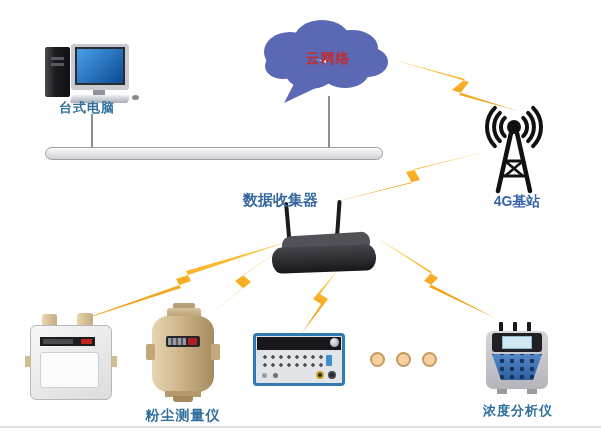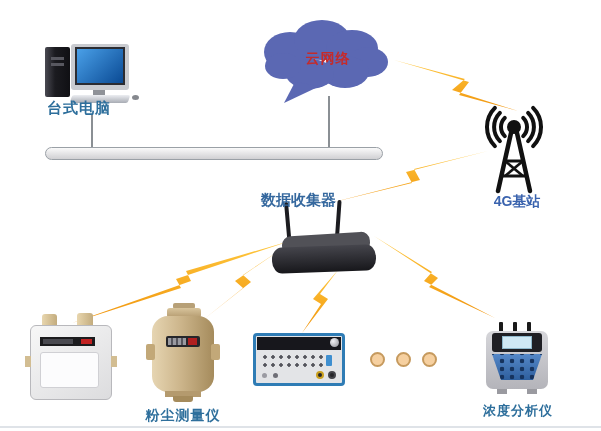--- a/index.html
+++ b/index.html
@@ -6,21 +6,21 @@
   #canvas{
     position:relative;width:601px;height:431px;background:#ffffff;overflow:hidden;
     font-family:"Liberation Sans","DejaVu Sans",sans-serif;
   }
   .abs{position:absolute;}
   
   .lbl{
     position:absolute;font-weight:bold;color:#2e6f9c;white-space:nowrap;
     transform:translateX(-50%);letter-spacing:1px;
   }
-  .lbl-15{font-size:15px;}
+  .lbl-15{font-size:13px;margin-left:8px;}
   .lbl-14{font-size:14px;}
   .lbl-13{font-size:13px;}
   .lbl-blue{color:#3a63ae;}
   .lbl-red{color:#c42b2b;}
   .lbl-vertical{
     transform:none;width:17px;line-height:17px;font-size:15px;
     word-break:break-all;text-align:center;letter-spacing:0;color:#35689e;
   }
   
   .computer{left:43px;top:42px;width:96px;height:62px;}
@@ -237,18 +237,18 @@
     <div class="conc-foot" style="left:42px;"></div>
   </div>
 
   <div class="dot" style="left:370px;"></div>
   <div class="dot" style="left:396px;"></div>
   <div class="dot" style="left:422px;"></div>
 
   <div class="lbl lbl-red lbl-14" style="left:328px;top:50px;">云网络</div>
   <div class="lbl lbl-15" style="left:79px;top:99px;">台式电脑</div>
   <div class="lbl lbl-blue lbl-14" style="left:517px;top:193px;letter-spacing:0;">4G基站</div>
-  <div class="lbl lbl-vertical" style="left:261px;top:191px;">数据收集器</div>
+  <div class="lbl lbl-vertical" style="left:243px;top:191px;">数据收集器</div>
   <div class="lbl lbl-14" style="left:183px;top:407px;">粉尘测量仪</div>
   <div class="lbl lbl-13" style="left:518px;top:402px;">浓度分析仪</div>
 
   <div class="abs bottom-strip"></div>
 </div>
 
 </body></html>

